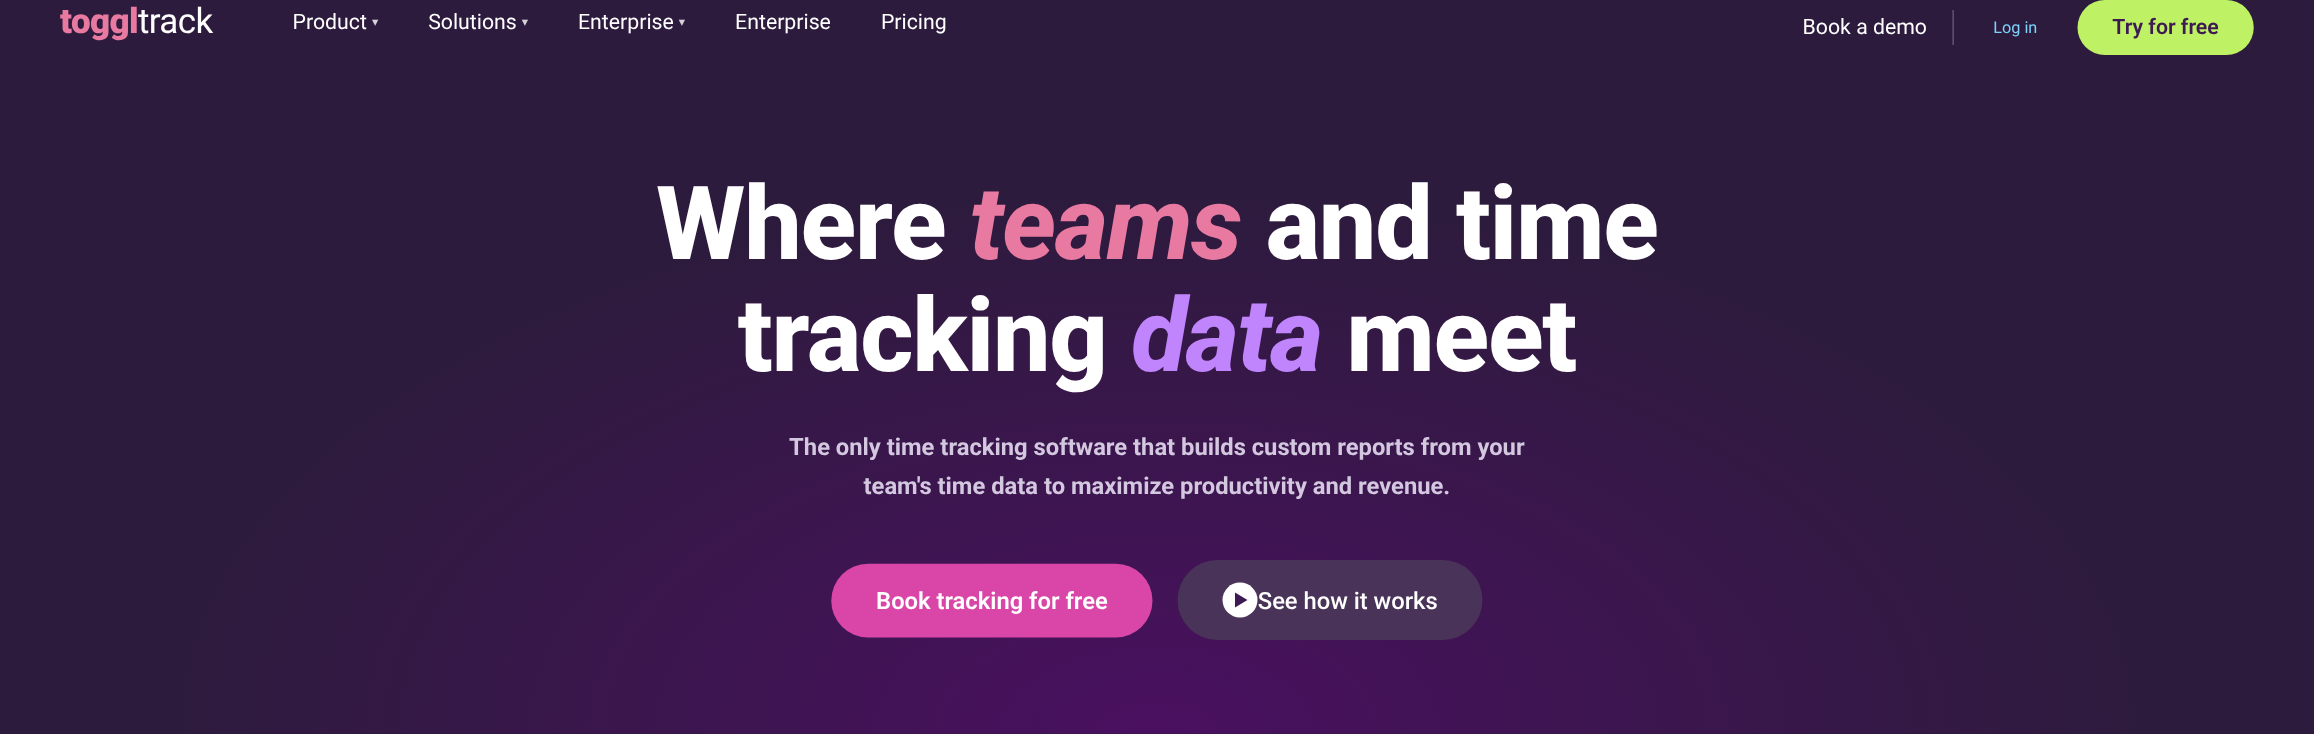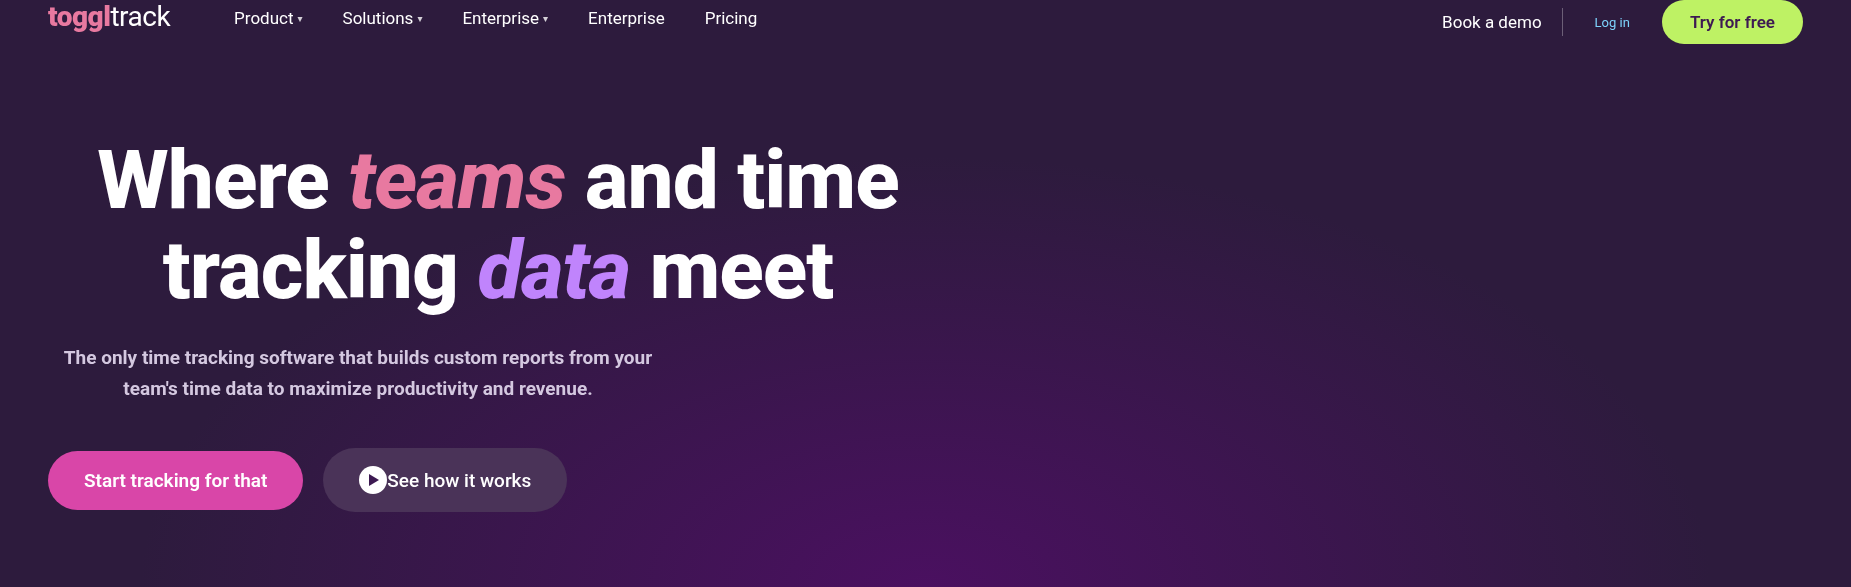--- a/index.html
+++ b/index.html
@@ -115,21 +115,21 @@
       cursor: pointer;
       border: none;
       text-decoration: none;
       white-space: nowrap;
     }
 
     
     .hero {
       display: flex;
       flex-direction: column;
-      align-items: flex-start;
+      align-items: center;
       justify-content: center;
       padding: 40px 48px 60px;
       text-align: center;
       background: radial-gradient(ellipse at 50% 100%, #4a1060 0%, #2d1b3d 60%);
       min-height: calc(587px - 80px);
     }
 
     .hero-title {
       font-size: 82px;
       font-weight: 800;
@@ -252,21 +252,21 @@
 </nav>
 
 <section class="hero">
   <h1 class="hero-title">
     <span>Where </span><span class="highlight-teams">teams</span><span> and time tracking </span><span class="highlight-data">data</span><span> meet</span>
   </h1>
 
   <p class="hero-subtitle">The only time tracking software that builds custom reports from your team's time data to maximize productivity and revenue.</p>
 
   <div class="hero-buttons">
-    <a href="#" class="btn-primary">Start tracking for that</a>
+    <a href="#" class="btn-primary">Book tracking for free</a>
     <a href="#" class="btn-secondary">
       <span class="play-icon">
         <span class="play-triangle"></span>
       </span>
       <span>See how it works</span>
     </a>
   </div>
 </section>
 
 </body></html>

